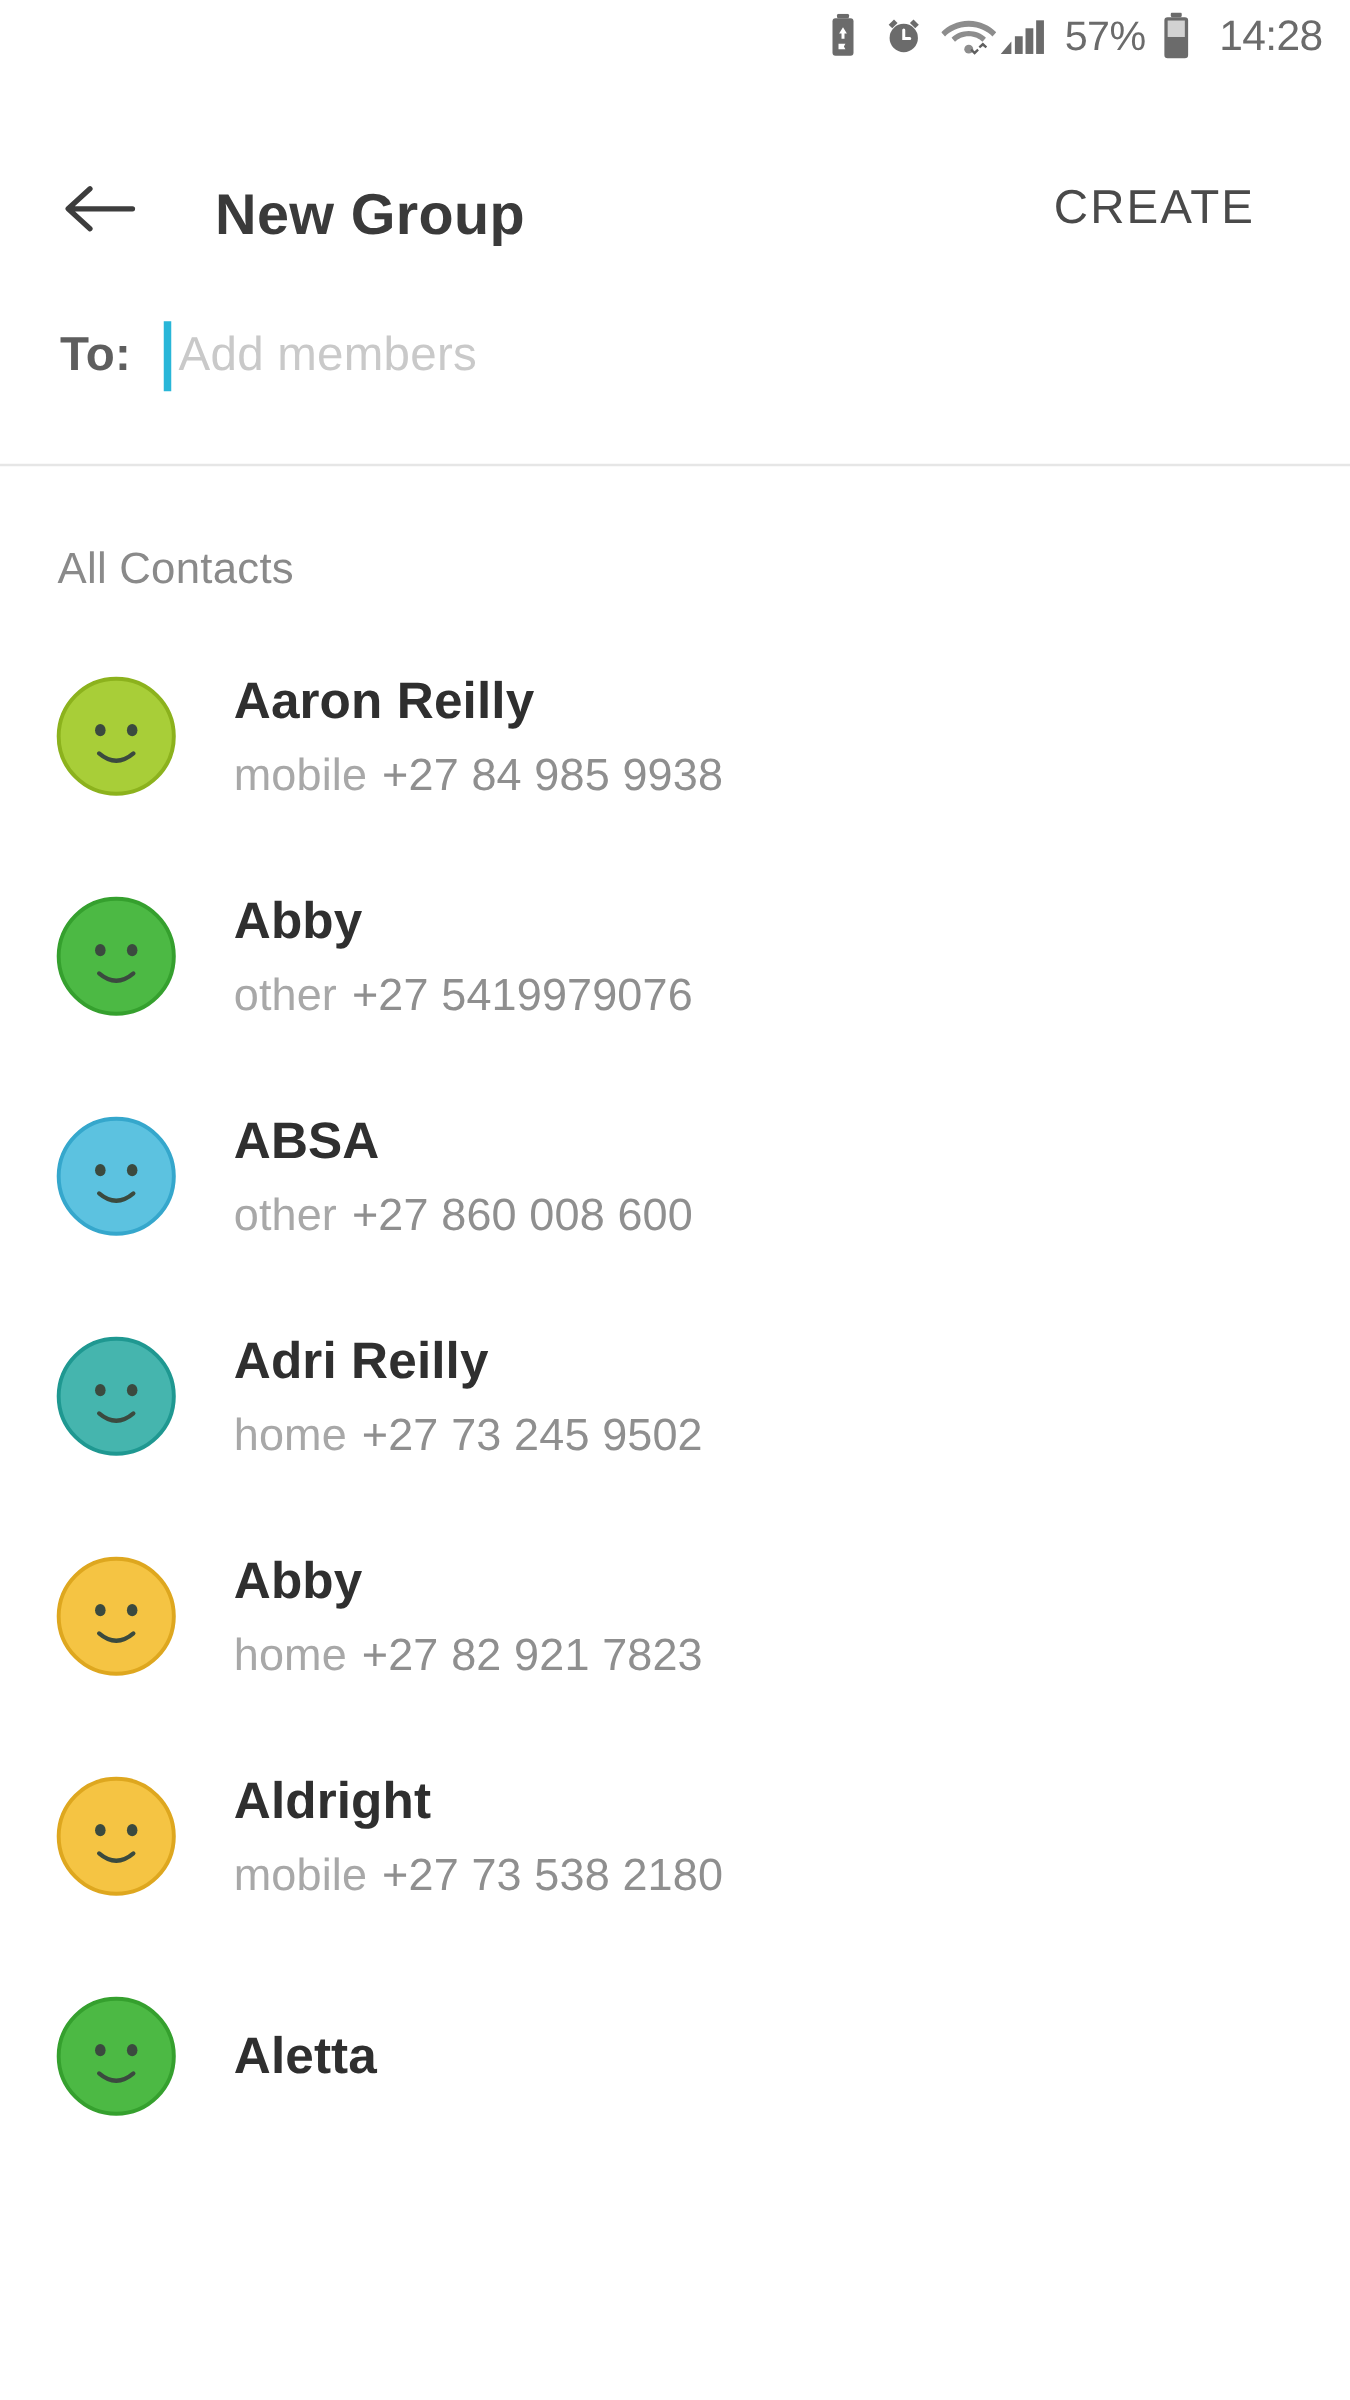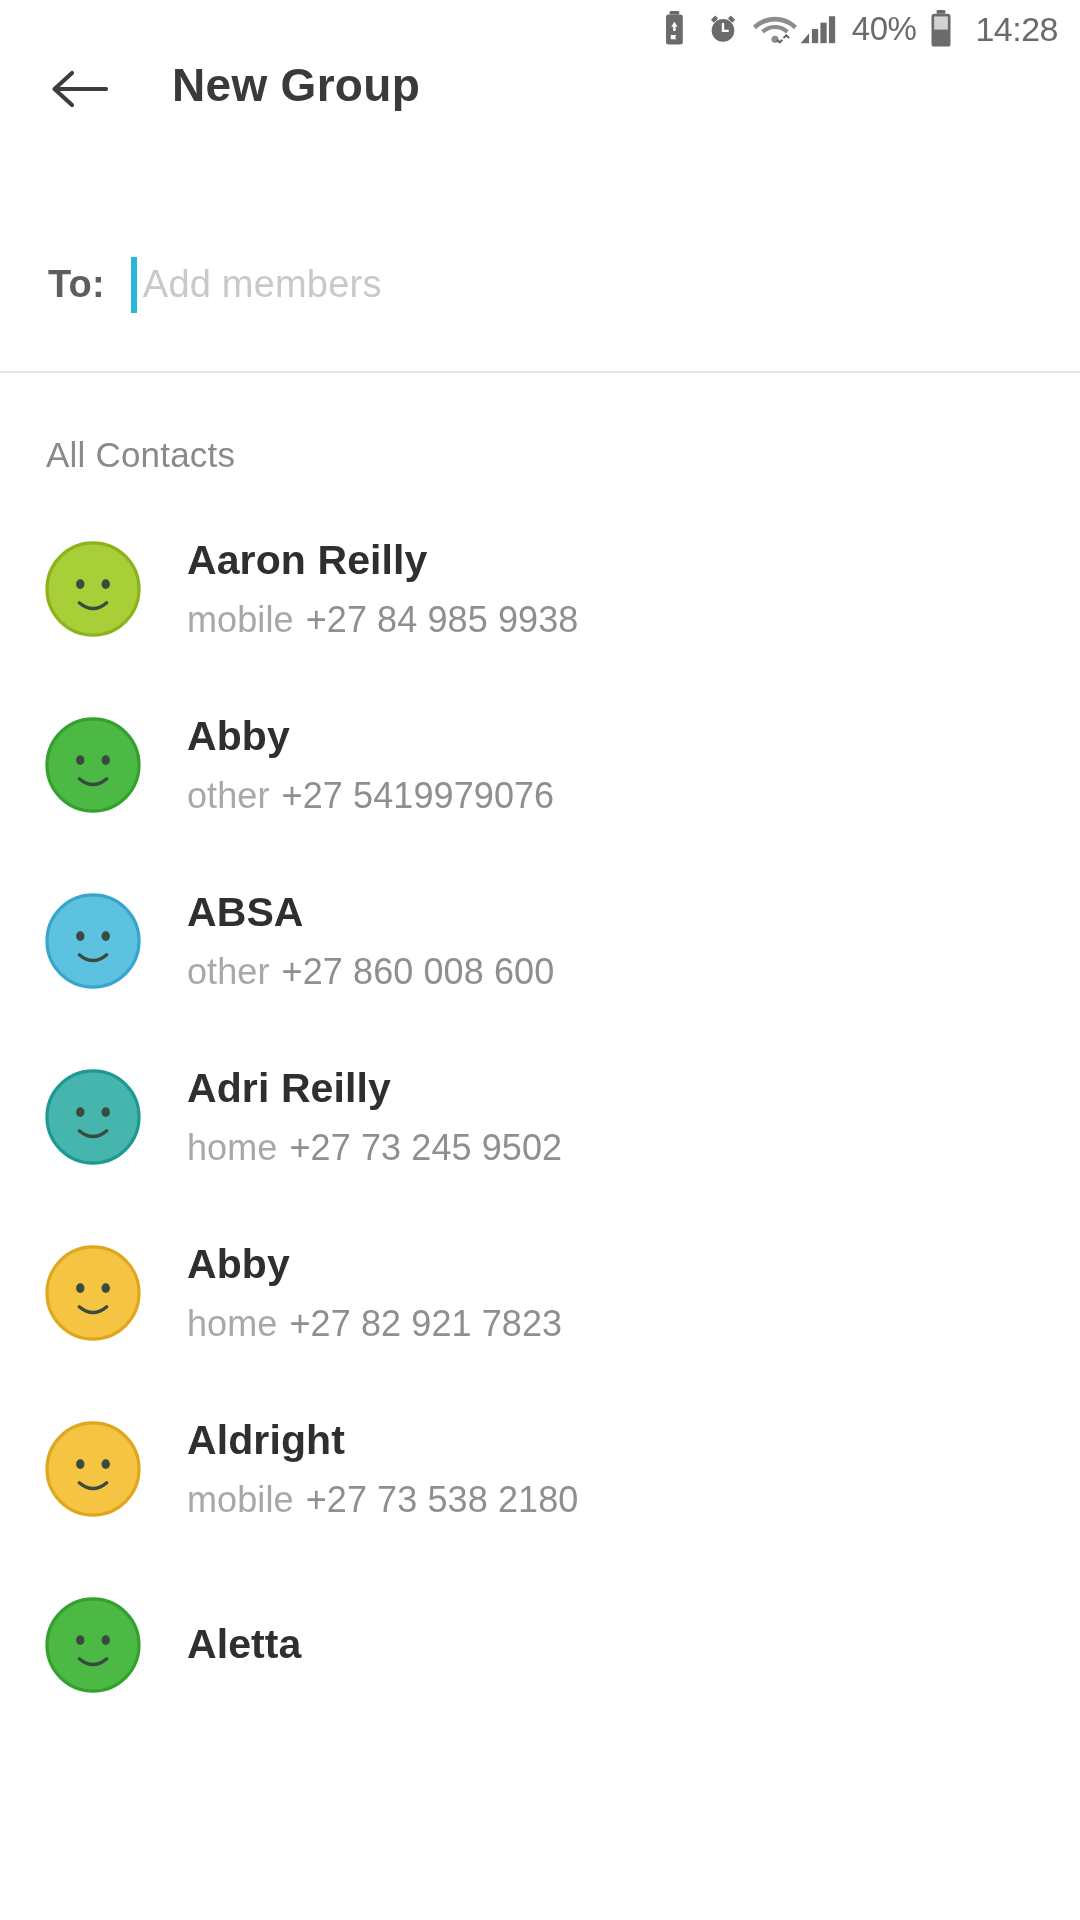--- a/index.html
+++ b/index.html
@@ -40,21 +40,21 @@
     font-size: 34px;
     color: #6b6b6b;
     margin-left: 22px;
     letter-spacing: -0.5px;
   }
 
   
   .app-bar {
     height: 140px;
     display: flex;
-    align-items: flex-start;
+    align-items: flex-end;
     padding: 0 72px 0 48px;
     box-sizing: border-box;
     position: relative;
   }
   .back-btn {
     width: 62px;
     height: 62px;
     display: flex;
     align-items: center;
     justify-content: center;
@@ -208,40 +208,41 @@
 
   <span class="sb-item" style="margin-left:2px;">
     <svg width="40" height="34" viewBox="0 0 28 24">
       <path d="M1 22 L7 15 L7 22 Z" fill="#6b6b6b"></path>
       <rect x="9" y="12" width="4.4" height="10" fill="#6b6b6b"></rect>
       <rect x="15" y="7.5" width="4.4" height="14.5" fill="#6b6b6b"></rect>
       <rect x="21" y="3" width="4.4" height="19" fill="#6b6b6b"></rect>
     </svg>
   </span>
 
-  <span class="sb-item sb-text">40%</span>
+  <span class="sb-item sb-text">57%</span>
 
   <span class="sb-item">
     <svg width="24" height="38" viewBox="0 0 16 26">
       <rect x="5" y="0" width="6" height="2.6" rx="0.8" fill="#6b6b6b"></rect>
       <rect x="1.5" y="2.6" width="13" height="22.4" rx="1.8" fill="#6b6b6b"></rect>
       <rect x="3.3" y="4.4" width="9.4" height="9" fill="#d2d2d2"></rect>
     </svg>
   </span>
 
   <span class="sb-clock">14:28</span>
 </div>
 
 <div class="app-bar">
   <div class="back-btn">
     <svg width="62" height="46" viewBox="0 0 62 46">
       <path d="M58 23 H7 M24 7 L6.5 23 L24 39" stroke="#3d3d3d" stroke-width="4.2" fill="none" stroke-linecap="round" stroke-linejoin="round"></path>
     </svg>
   </div>
   <div class="app-title">New Group</div>
+  <div class="create-btn">CREATE</div>
 </div>
 
 <div class="to-row">
   <span class="to-label">To:</span>
   <span class="to-input-wrap">
     <span class="caret"></span>
     <span class="to-placeholder">Add members</span>
   </span>
 </div>
 

